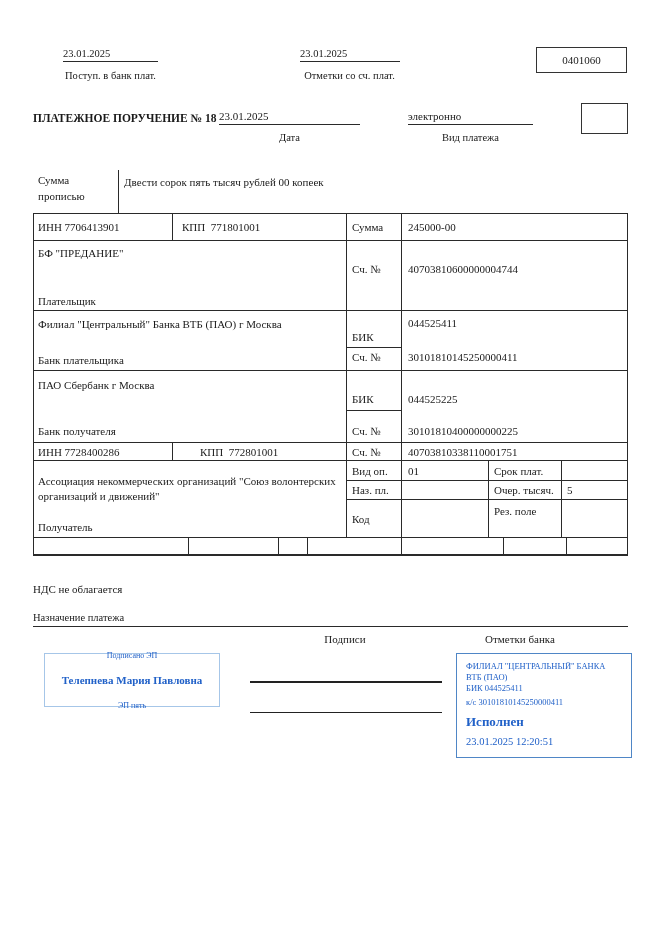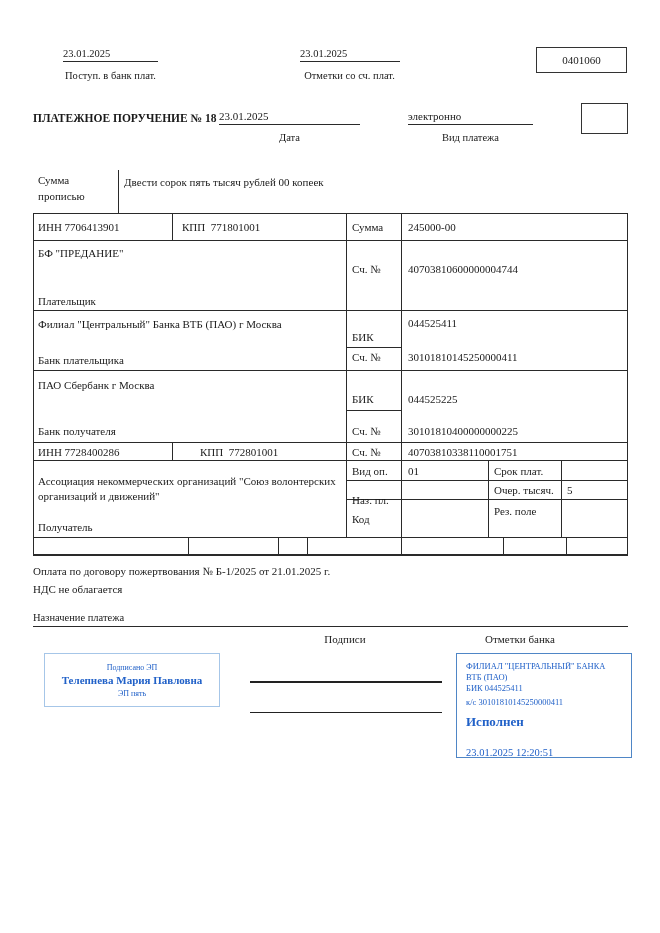--- a/index.html
+++ b/index.html
@@ -11,30 +11,30 @@
   .ctr{text-align:center;}
   .wrap{white-space:normal;}
   .prel{white-space:pre-line;line-height:16px;}
   .hl{position:absolute;height:1px;background:#2a2a2a;}
   .vl{position:absolute;width:1px;background:#2a2a2a;}
   .ufield{position:absolute;border-bottom:1px solid #2a2a2a;text-align:left;
           font-size:10.5px;padding-bottom:2px;}
   .boxed{position:absolute;border:1.5px solid #333;text-align:center;}
   .esign-box{position:absolute;left:44px;top:653px;width:174px;height:52px;
              border:1px solid #a6c6e8;display:flex;flex-direction:column;
-             justify-content:center;align-items:center;gap:2px;color:#2161c8;}
+             justify-content:center;align-items:center;gap:14px;color:#2161c8;}
   .esign-box .tiny{font-size:8px;line-height:9px;}
   .esign-box .name{font-size:11px;line-height:13px;font-weight:bold;}
   .stamp-box{position:absolute;left:456px;top:653px;width:176px;height:105px;
              border:1.5px solid #4f86c6;box-sizing:border-box;color:#2161c8;
              padding:7px 9px;}
   .stamp-box .info{font-size:8.5px;line-height:11px;}
   .stamp-box .corr{margin-top:3px;}
   .stamp-box .status{font-size:13px;line-height:14px;font-weight:bold;margin-top:7px;}
-  .stamp-box .dt{font-size:10.5px;margin-top:18px;}
+  .stamp-box .dt{font-size:10.5px;margin-top:7px;}
   .sigline{position:absolute;left:250px;width:192px;background:#222;}
 </style>
 </head>
 <body>
 
 <div class="page">
 
   <div class="ufield" style="left:63px;top:48px;width:95px;">23.01.2025</div>
   <div class="t sm ctr" style="left:33px;top:69px;width:155px;">Поступ. в банк плат.</div>
 
@@ -118,31 +118,30 @@
   <div class="t" style="left:408px;top:445px;">40703810338110001751</div>
 
   <div class="t wrap" style="left:38px;top:466px;width:300px;line-height:15px;margin-top:8px;">Ассоциация некоммерческих организаций "Союз волонтерских организаций и движений"</div>
   <div class="t" style="left:38px;top:520px;">Получатель</div>
 
   <div class="t" style="left:352px;top:464px;">Вид оп.</div>
   <div class="t" style="left:408px;top:464px;">01</div>
   <div class="t" style="left:494px;top:464px;">Срок плат.</div>
   <div class="t" style="left:567px;top:464px;"></div>
 
-  <div class="t" style="left:352px;top:483px;margin-top:10px;">Наз. пл.</div>
+  <div class="t" style="left:352px;top:483px;">Наз. пл.</div>
   <div class="t" style="left:408px;top:483px;"></div>
   <div class="t" style="left:494px;top:483px;">Очер. тысяч.</div>
   <div class="t" style="left:567px;top:483px;">5</div>
 
   <div class="t" style="left:352px;top:512px;">Код</div>
   <div class="t" style="left:408px;top:512px;"></div>
   <div class="t" style="left:494px;top:504px;">Рез. поле</div>
   <div class="t" style="left:567px;top:504px;"></div>
 
-  <div class="t" style="left:33px;top:564px;">Оплата по договору пожертвования № Б-1/2025 от 21.01.2025 г.</div>
   <div class="t" style="left:33px;top:582px;">НДС не облагается</div>
   <div class="t sm" style="left:33px;top:611px;">Назначение платежа</div>
   <div class="hl" style="left:33px;top:626px;width:595px;"></div>
 
   <div class="t ctr" style="left:250px;top:632px;width:190px;">Подписи</div>
   <div class="t ctr" style="left:430px;top:632px;width:180px;">Отметки банка</div>
 
   <div class="esign-box">
     <div class="tiny">Подписано ЭП</div>
     <div class="name">Телепнева Мария Павловна</div>

